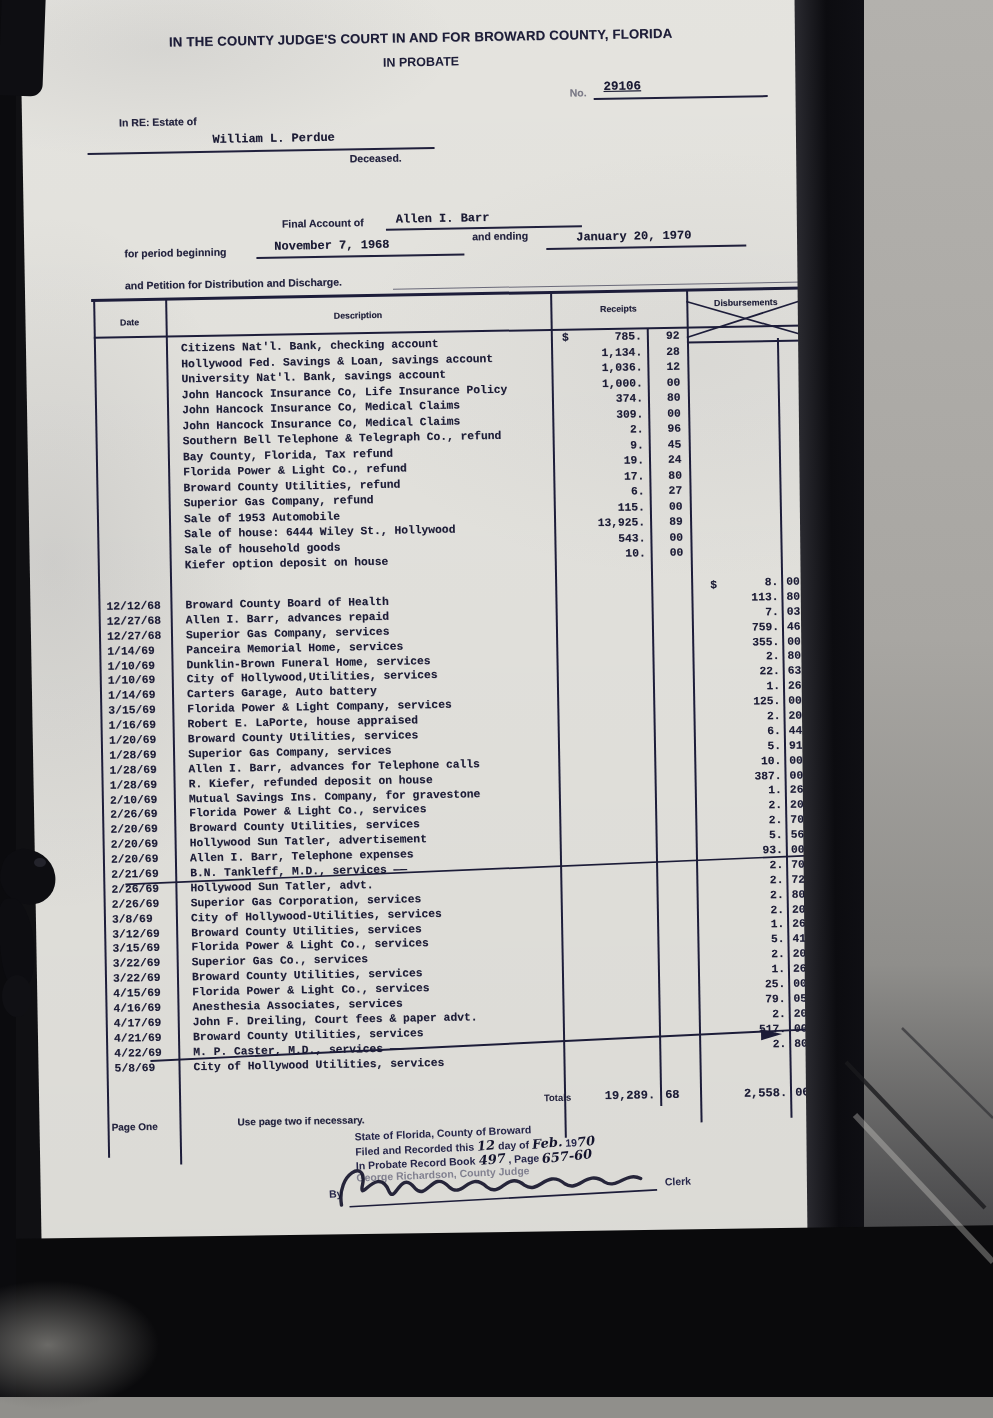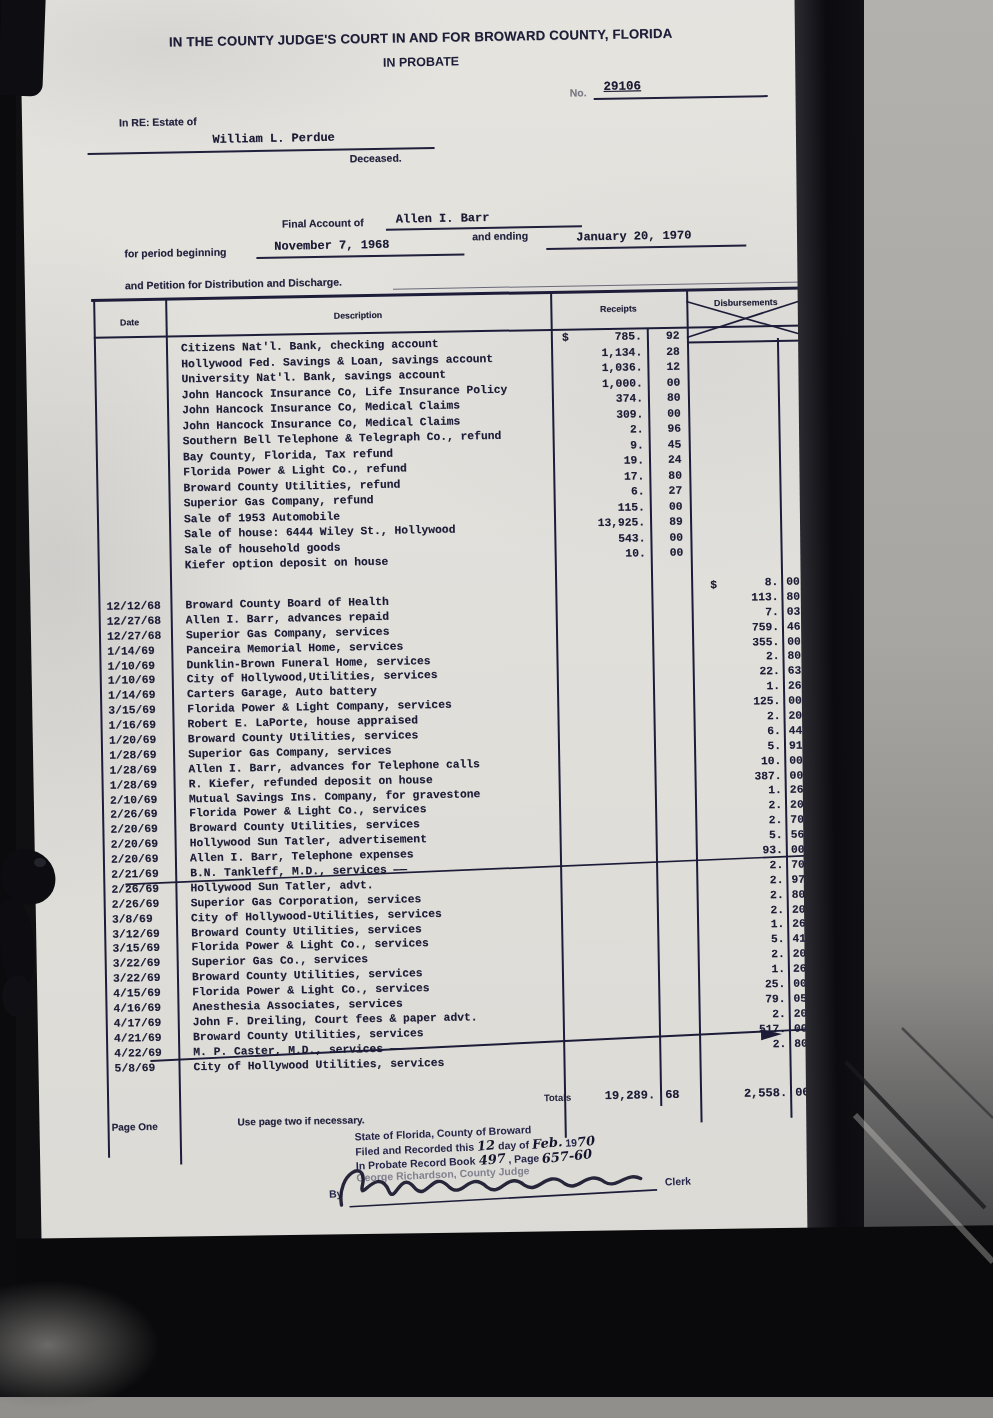--- a/index.html
+++ b/index.html
@@ -339,21 +339,21 @@
           <div class="d-row">
             <span class="d-date">2/26/69</span>
             <span class="d-desc">Hollywood Sun Tatler, advt.</span>
             <span class="d-dollars">2.</span>
             <span class="d-cents">70</span>
           </div>
           <div class="d-row">
             <span class="d-date">2/26/69</span>
             <span class="d-desc">Superior Gas Corporation, services</span>
             <span class="d-dollars">2.</span>
-            <span class="d-cents">97</span>
+            <span class="d-cents">72</span>
           </div>
           <div class="d-row">
             <span class="d-date">3/8/69</span>
             <span class="d-desc">City of Hollywood-Utilities, services</span>
             <span class="d-dollars">2.</span>
             <span class="d-cents">80</span>
           </div>
           <div class="d-row">
             <span class="d-date">3/12/69</span>
             <span class="d-desc">Broward County Utilities, services</span>

